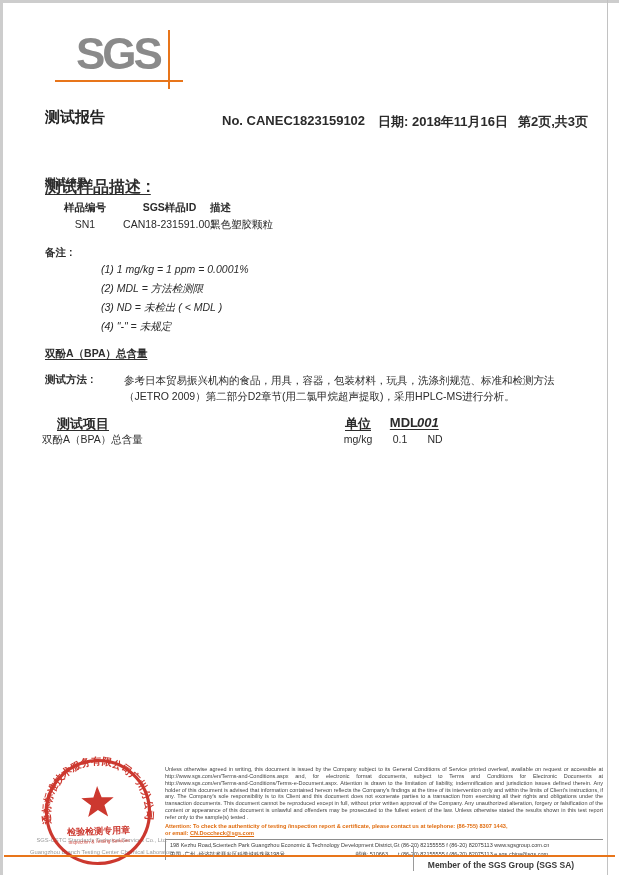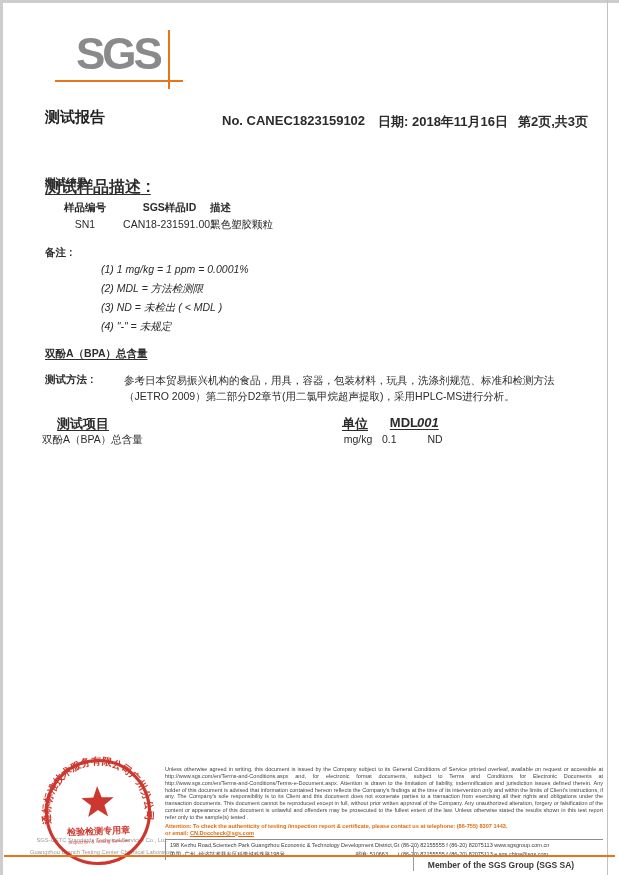--- a/index.html
+++ b/index.html
@@ -41,26 +41,26 @@
   .notes-label { left:45px; top:246px; }
   .note { left:101px; font-size:10.5px; color:#2b2b2b;font-style:italic; }
   
   .bpa-heading { left:45px; top:347px; font-size:10.5px; }
   .method-label { left:45px; top:373px; }
   .method-text { left:124px; top:372px; width:455px; font-size:10.5px; line-height:16px; color:#2b2b2b; }
   
   .rt-head { font-size:13px; font-weight:600; color:#2b2b2b;
              text-decoration:underline; text-underline-offset:2px; }
   .rt-item-h { left:57px; top:415px; }
-  .rt-unit-h { left:328px; top:415px; width:40px; text-align:right; }
+  .rt-unit-h { left:338px; top:415px; width:40px; text-align:center; }
   .rt-mdl-h  { left:382px; top:415px; width:36px; text-align:right; }
   .rt-smp-h  { left:417px; top:415px; width:36px; text-align:left; font-style:italic; }
   .rt-item { left:42px; top:433px; }
   .rt-unit { left:338px; top:433px; width:40px; text-align:center; }
-  .rt-mdl  { left:382px; top:433px; width:36px; }
+  .rt-mdl  { left:382px; top:433px; width:36px; text-align:center; }
   .rt-val  { left:417px; top:433px; width:36px; text-align:center; }
   
   .company-lines { left:26px; top:835px; width:152px; text-align:center;
                    font-size:5.8px; line-height:11.5px; color:#9a9a9a; }
   .footer-right { left:165px; top:766px; width:438px; }
   .legal { font-size:5.5px; line-height:6.85px; text-align:justify; color:#454545; }
   .attention { font-size:5.6px; line-height:6.9px; color:#e06c0f; font-weight:bold; margin-top:2px; }
   .attention .u { text-decoration:underline; }
   .addr-block { margin-top:2px; border-top:1px solid #8d8d8d; border-left:1px solid #8d8d8d;
                 padding:1.5px 0 2px 4px; }

